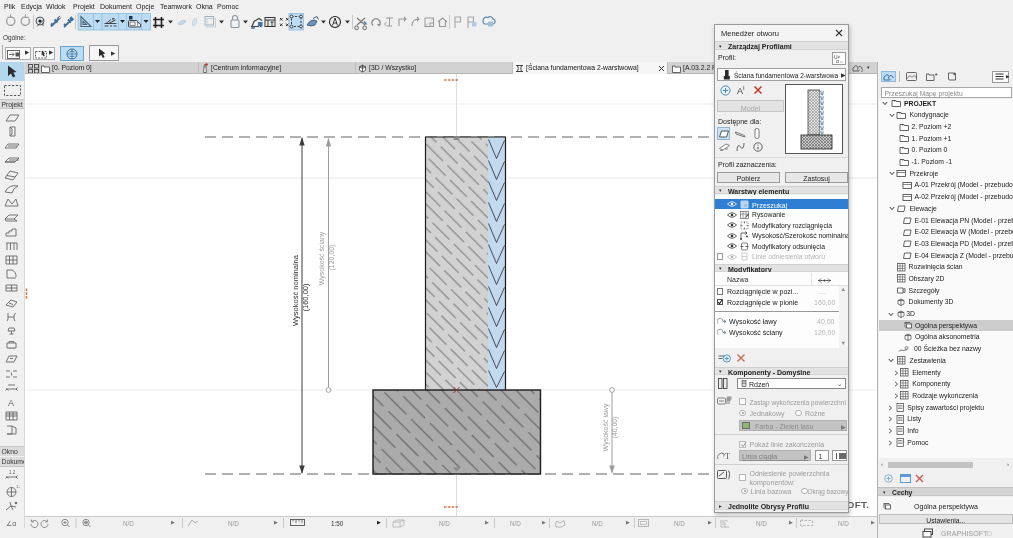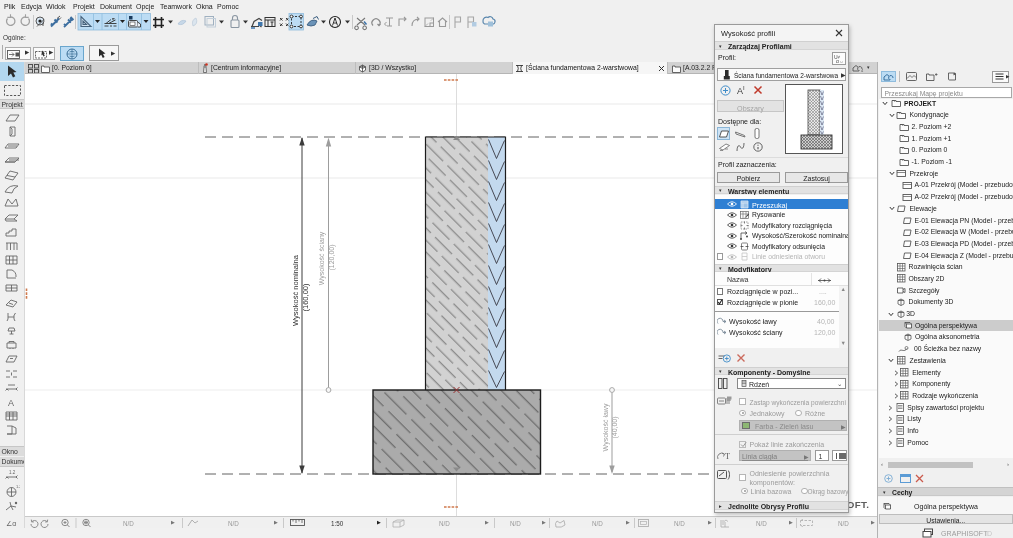--- a/index.html
+++ b/index.html
@@ -737,21 +737,21 @@
       <rect x="2.5" y="1" width="8" height="5.5" fill="#fff" stroke="#444" stroke-width="1"></rect>
       <rect x="1" y="3.5" width="8" height="5.5" fill="#fff" stroke="#444" stroke-width="1"></rect>
     </svg>
   <span class="abs" style="left:63px;top:467.5px;font-size:7px;color:#9b9b9b;letter-spacing:0.1px;">GRAPHISOFT</span>
   <span class="abs" style="left:107px;top:467.5px;font-size:7px;color:#c6c6c6;">ID</span>
 </div>
 
 <div id="dlg" class="abs" style="left:714px;top:24px;width:134.5px;height:488.5px;background:#f0f0f0;border:1px solid #9a9a9a;box-shadow:1px 2px 4px rgba(0,0,0,0.25);font-size:7px;overflow:hidden;">
 
   <div class="abs" style="left:0;top:0;width:132.5px;height:16px;background:#f4f4f4;">
-    <span class="abs" style="left:6px;top:4px;font-size:7.5px;color:#222;">Wysokość profili</span>
+    <span class="abs" style="left:6px;top:4px;font-size:7.5px;color:#222;">Menedżer otworu</span>
     <svg class="abs" style="left:120px;top:4px;" width="8" height="8">
         <path d="M1,1 L7,7 M7,1 L1,7" stroke="#333" stroke-width="1.1"></path>
       </svg>
   </div>
   <div class="sect" style="top:16px;">
       <span class="sarr">▾</span>
       <b>Zarządzaj Profilami</b>
     </div>
   <span class="abs" style="left:3px;top:29px;">Profil:</span>
   <div class="abs" style="left:117px;top:27px;width:14px;height:13px;background:#fcfcfc;border:1px solid #9a9a9a;">
@@ -770,21 +770,21 @@
     <span class="abs" style="left:123px;top:2.5px;color:#333;font-size:6px;">▶</span>
   </div>
   <svg class="abs" style="left:5px;top:60px;" width="11" height="11">
       <circle cx="5.5" cy="5.5" r="4.6" fill="none" stroke="#3f8cc8" stroke-width="1"></circle>
       <path d="M5.5,3 V8 M3,5.5 H8" stroke="#3f8cc8" stroke-width="1"></path>
     </svg>
   <span class="abs" style="left:22px;top:60px;font-size:9px;color:#3a3a3a;">A<sup style="font-size:6px;">I</sup></span>
   <svg class="abs" style="left:38px;top:60px;" width="10" height="10">
       <path d="M1.5,1.5 L8.5,8.5 M8.5,1.5 L1.5,8.5" stroke="#c0392b" stroke-width="1.5"></path>
     </svg>
-  <div class="abs" style="left:2px;top:75px;width:67px;height:12px;background:#e3e3e3;border:1px solid #c6c6c6;text-align:center;color:#a5a5a5;padding-top:2.5px;font-size:7.2px;">Obszary</div>
+  <div class="abs" style="left:2px;top:75px;width:67px;height:12px;background:#e3e3e3;border:1px solid #c6c6c6;text-align:center;color:#a5a5a5;padding-top:2.5px;font-size:7.2px;">Model</div>
 
   <div class="abs" style="left:70px;top:59px;width:58px;height:70px;background:#fff;border:1px solid #555;">
     <svg width="58" height="68">
       <defs>
       <pattern id="xh" patternUnits="userSpaceOnUse" width="3" height="3">
         <path d="M0,3 L3,0 M0,0 L3,3" stroke="#777" stroke-width="0.5"></path>
       </pattern>
       <pattern id="xh2" patternUnits="userSpaceOnUse" width="3" height="3">
         <path d="M0,3 L3,0 M0,0 L3,3" stroke="#555" stroke-width="0.6"></path>
       </pattern>

